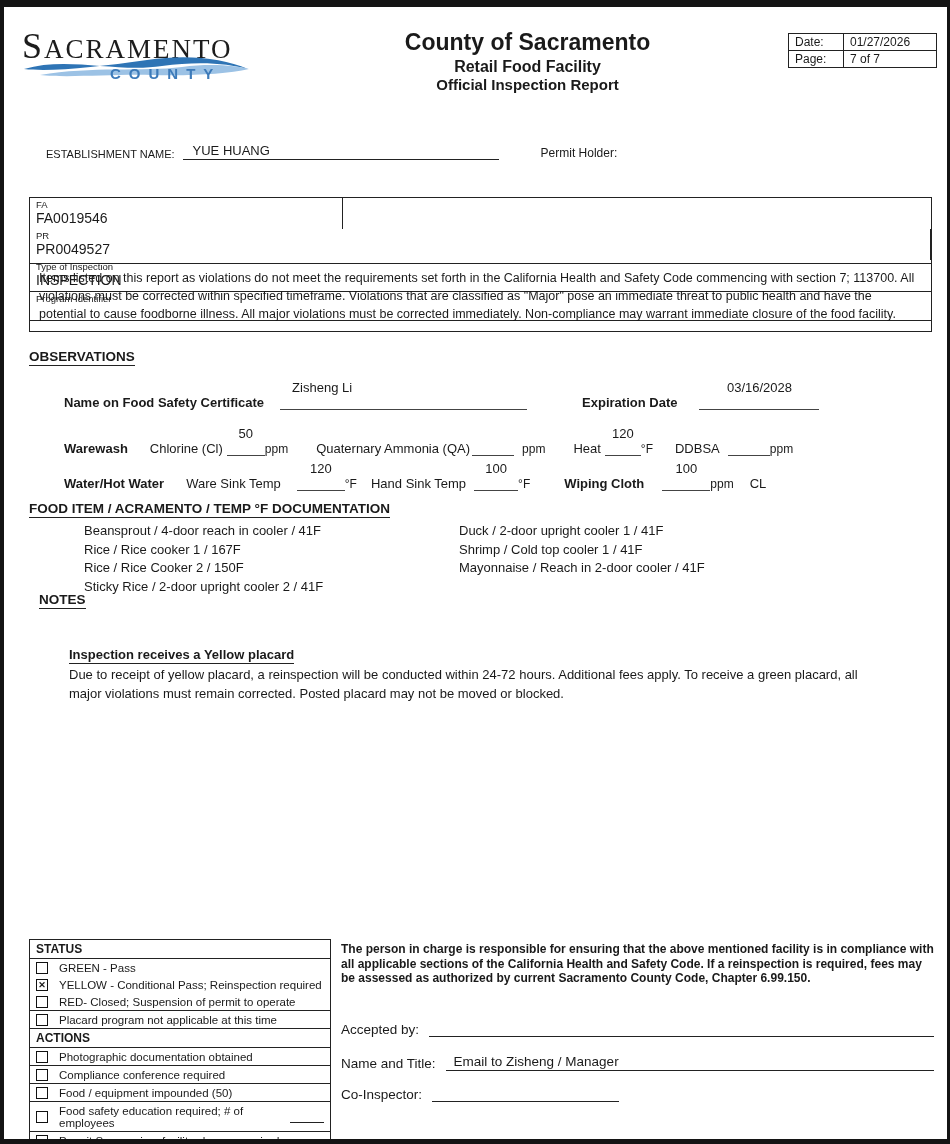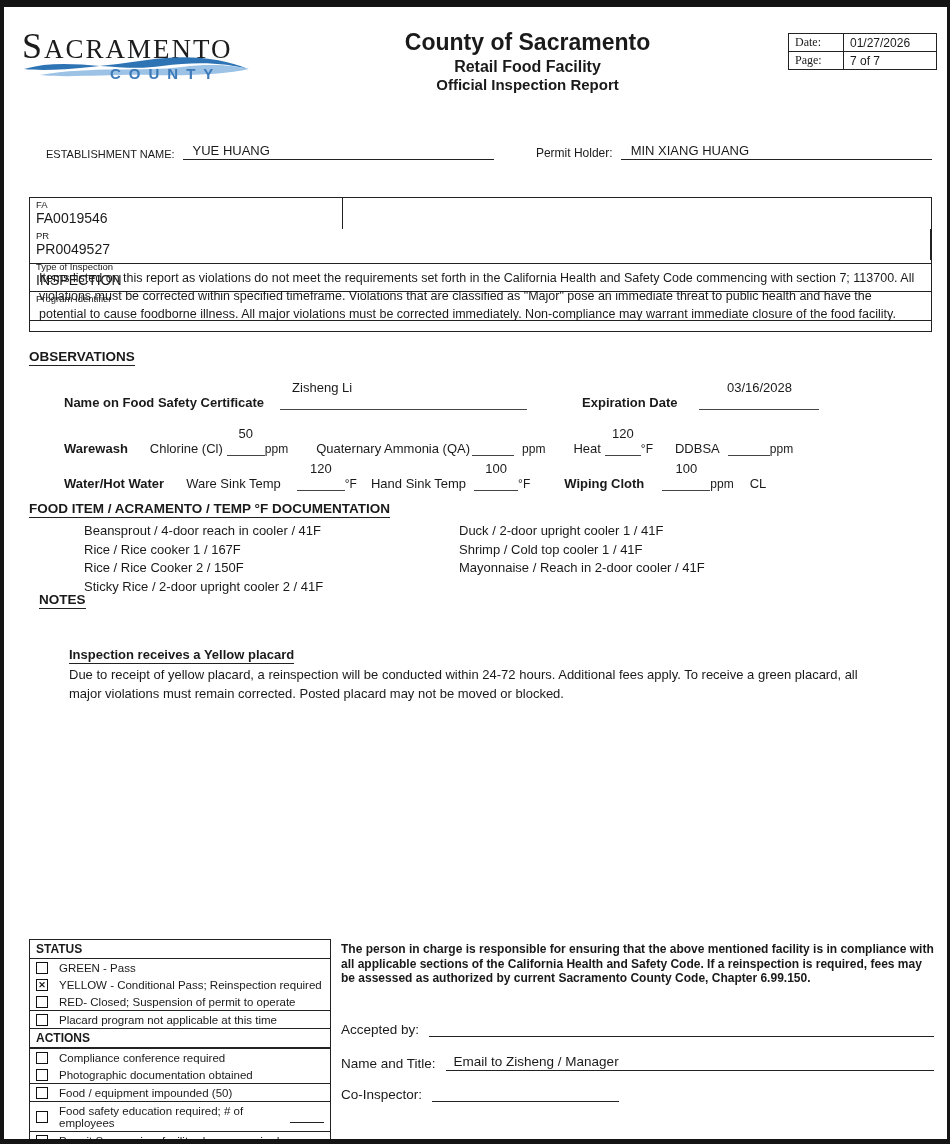--- a/index.html
+++ b/index.html
@@ -17,21 +17,21 @@
   .logo-line1 { font-family:"Liberation Serif", serif; font-size:27px; letter-spacing:2px; color:#1c1c1c; white-space:nowrap; }
   .logo-line1 .bigS { font-size:36px; }
   .logo-wave { position:absolute; left:0; top:30px; }
   .logo-line2 { position:absolute; top:40px; left:88px; font-size:15px; font-weight:bold; letter-spacing:8px; color:#3c7ab9; }
   .title-block { flex:1; text-align:center; padding-top:4px; }
   .title-main { font-size:23px; font-weight:bold; }
   .title-sub { font-size:16px; font-weight:bold; margin-top:2px; }
   .title-sub2 { font-size:15px; font-weight:bold; }
   .datebox { flex:none; border-collapse:collapse; margin-top:8px; }
   .datebox td { border:1.5px solid #222; font-size:12px; padding:1px 6px; }
-  .datebox td.lbl { width:42px;font-family:Liberation Serif, serif; }
+  .datebox td.lbl { width:42px; }
   .datebox td.val { width:80px; }
   
   .frow { position:absolute; left:42px; right:15px; display:flex; align-items:flex-end; font-size:13px; }
   .flabel { flex:none; font-size:11px; padding-right:8px; white-space:nowrap; }
   .flabel.md { font-size:12px; }
   .uval { border-bottom:1.5px solid #222; padding:0 6px 1px 10px; white-space:nowrap; }
   .uflex { flex:1; }
   .ufix { flex:none; }
   
   .id-table { position:absolute; top:190px; left:25px; right:15px; border:1.5px solid #222; }
@@ -114,21 +114,20 @@
       </tr>
     </tbody>
       </table>
   </div>
 
   <div class="frow" style="top:136px;">
     <span class="flabel">ESTABLISHMENT NAME:</span>
     <span class="uval uflex" style="max-width:300px;">YUE HUANG</span>
     <span style="flex:0 0 42px;"></span>
     <span class="flabel md">Permit Holder:</span>
-    <span class="uval uflex">MIN XIANG HUANG</span>
   </div>
 
 
   <div class="id-table">
     <div class="id-row1">
       <div class="id-cell c1">
         <div class="id-small">FA</div>
         <div class="id-val">FA0019546</div>
       </div>
       <div class="id-cell c2">
@@ -236,27 +235,27 @@
     </div>
     <div class="st-row">
       <span class="cb"></span>
       <span>RED- Closed; Suspension of permit to operate</span>
     </div>
     <div class="st-row bt">
       <span class="cb"></span>
       <span>Placard program not applicable at this time</span>
     </div>
     <div class="st-header" style="border-top:1.5px solid #222;">ACTIONS</div>
+    <div class="st-row">
+      <span class="cb"></span>
+      <span>Photographic documentation obtained</span>
+    </div>
     <div class="st-row bt">
       <span class="cb"></span>
       <span>Compliance conference required</span>
-    </div>
-    <div class="st-row">
-      <span class="cb"></span>
-      <span>Photographic documentation obtained</span>
     </div>
     <div class="st-row bt">
       <span class="cb"></span>
       <span>Food / equipment impounded (50)</span>
     </div>
     <div class="st-row bt">
       <span class="cb"></span>
       <span>Food safety education required; # of employees</span>
       <span class="mini-line"></span>
     </div>

